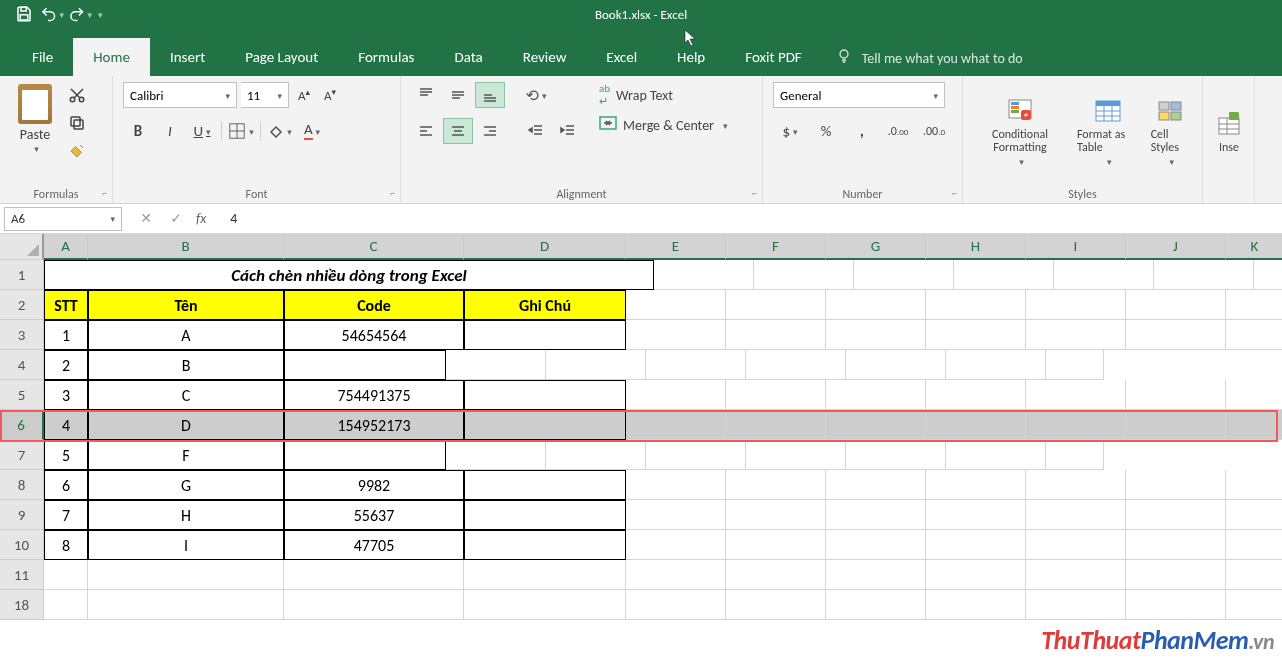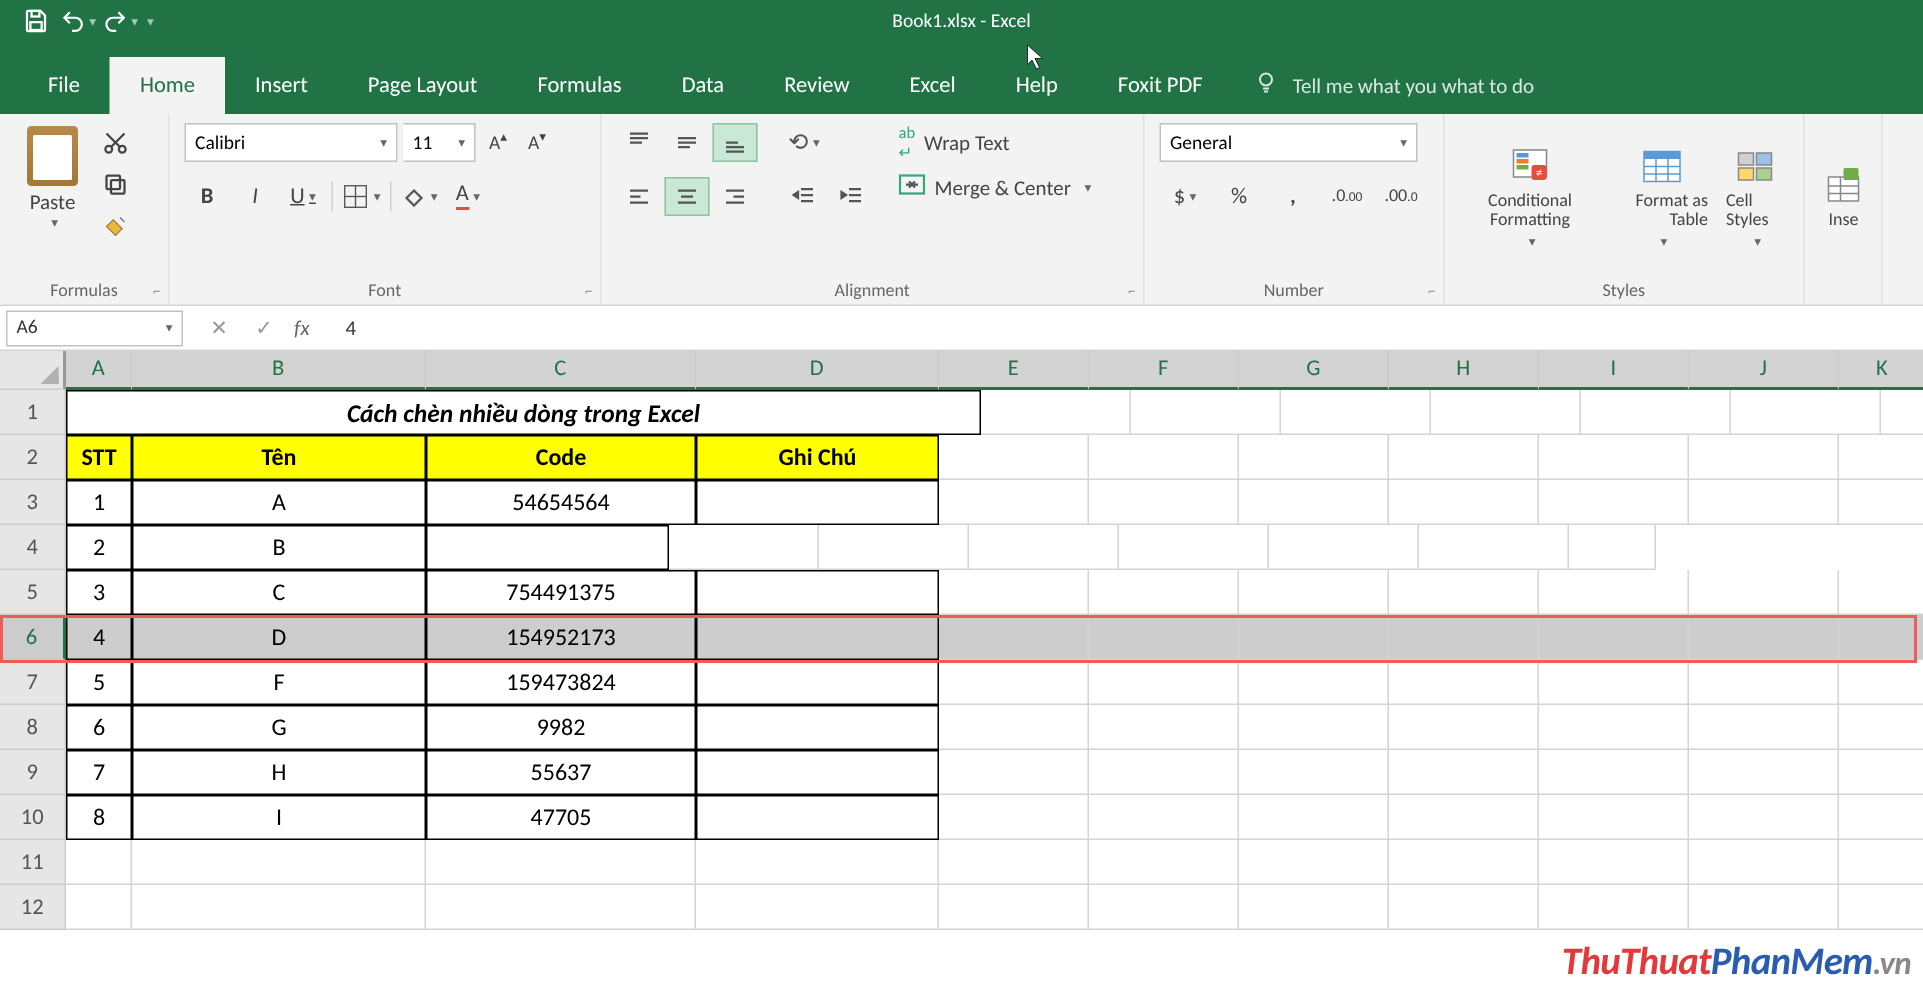--- a/index.html
+++ b/index.html
@@ -31,21 +31,21 @@
 .clipboard-group { width: 113px; display: flex; }
 .paste-col { display: flex; flex-direction: column; align-items: center; width: 58px; }
 .paste-icon { width: 34px; height: 40px; background: linear-gradient(#b58a4a,#a27838); border-radius: 3px; position: relative; margin-top: 4px; }
 .paste-icon::after { content:''; position:absolute; inset:6px 4px 4px 4px; background:#fff; border-radius:1px; }
 .mini-col { display: flex; flex-direction: column; gap: 6px; padding-top: 4px; }
 .mini-btn { width: 26px; height: 22px; display: flex; align-items:center; justify-content:center; font-size:16px; color:#444; }
 
 .font-group { width: 288px; }
 .font-row1 { display: flex; align-items: center; gap: 4px; padding: 2px 4px; }
 .font-combo { background: #fff; border: 1px solid #c1c1c1; height: 26px; font-size: 13px; padding: 2px 6px; display:flex; align-items:center; justify-content:space-between; }
-.font-name { width: 142px; }
+.font-name { width: 114px; }
 .font-size { width: 48px; border-left:none; }
 .sz-btn { width: 22px; color:#444; font-size:13px; text-align:center; }
 .font-row2 { display: flex; align-items: center; gap: 2px; padding: 8px 4px 0; }
 .fmt-btn { width: 30px; height: 26px; display:flex; align-items:center; justify-content:center; font-size:15px; color:#444; }
 .fmt-sep { width:1px; height:20px; background:#d0d0d0; margin:0 2px; }
 .underline-a { border-bottom: 2px solid #e74c3c; padding-bottom:1px; display:inline-block; line-height:1; }
 
 .align-group { width: 362px; }
 .align-row { display:flex; gap:2px; padding:2px 4px; align-items:center; }
 .al-btn { width:30px; height:26px; display:flex; align-items:center; justify-content:center; color:#555; }
@@ -364,21 +364,21 @@
     </div>
     <div class="big-btn">
       <svg width="30" height="30" viewBox="0 0 30 30">
           <rect x="3" y="5" width="24" height="20" fill="#fff" stroke="#5b9bd5"></rect>
           <rect x="3" y="5" width="24" height="5" fill="#5b9bd5"></rect>
           <line x1="11" y1="5" x2="11" y2="25" stroke="#5b9bd5"></line>
           <line x1="19" y1="5" x2="19" y2="25" stroke="#5b9bd5"></line>
           <line x1="3" y1="15" x2="27" y2="15" stroke="#5b9bd5"></line>
           <line x1="3" y1="20" x2="27" y2="20" stroke="#5b9bd5"></line>
         </svg>
-      <span style="text-align:right;line-height:1.1">Format as Table</span>
+      <span style="text-align:left;line-height:1.1">Format as Table</span>
         <span class="dd">▾</span>
     </div>
     <div class="big-btn">
       <svg width="30" height="30" viewBox="0 0 30 30">
           <rect x="4" y="6" width="10" height="8" fill="#d0d0d0" stroke="#888"></rect>
           <rect x="16" y="6" width="10" height="8" fill="#9bc2e6" stroke="#888"></rect>
           <rect x="4" y="16" width="10" height="8" fill="#ffd966" stroke="#888"></rect>
           <rect x="16" y="16" width="10" height="8" fill="#a9d08e" stroke="#888"></rect>
         </svg>
       <span style="line-height:1.1">Cell Styles</span>
@@ -434,21 +434,21 @@
       <div class="row-h">2</div>
       <div class="row-h">3</div>
       <div class="row-h">4</div>
       <div class="row-h">5</div>
       <div class="row-h sel">6</div>
       <div class="row-h">7</div>
       <div class="row-h">8</div>
       <div class="row-h">9</div>
       <div class="row-h">10</div>
       <div class="row-h">11</div>
-      <div class="row-h">12</div>
+      <div class="row-h">18</div>
     </div>
   <div class="cells" id="cells">
       <div class="row">
         <div class="cell title-cell" style="width: 610px;">Cách chèn nhiều dòng trong Excel</div>
         <div class="cell" style="width: 100px;"></div>
         <div class="cell" style="width: 100px;"></div>
         <div class="cell" style="width: 100px;"></div>
         <div class="cell" style="width: 100px;"></div>
         <div class="cell" style="width: 100px;"></div>
         <div class="cell" style="width: 100px;"></div>
@@ -514,21 +514,20 @@
         <div class="cell" style="width: 100px;"></div>
         <div class="cell" style="width: 100px;"></div>
         <div class="cell" style="width: 100px;"></div>
         <div class="cell" style="width: 100px;"></div>
         <div class="cell" style="width: 100px;"></div>
         <div class="cell" style="width: 58px;"></div>
       </div>
       <div class="row">
         <div class="cell data-cell" style="width: 44px;">5</div>
         <div class="cell data-cell" style="width: 196px;">F</div>
-        <div class="cell data-cell" style="width: 180px;">159473824</div>
         <div class="cell data-cell" style="width: 162px;"></div>
         <div class="cell" style="width: 100px;"></div>
         <div class="cell" style="width: 100px;"></div>
         <div class="cell" style="width: 100px;"></div>
         <div class="cell" style="width: 100px;"></div>
         <div class="cell" style="width: 100px;"></div>
         <div class="cell" style="width: 100px;"></div>
         <div class="cell" style="width: 58px;"></div>
       </div>
       <div class="row">

